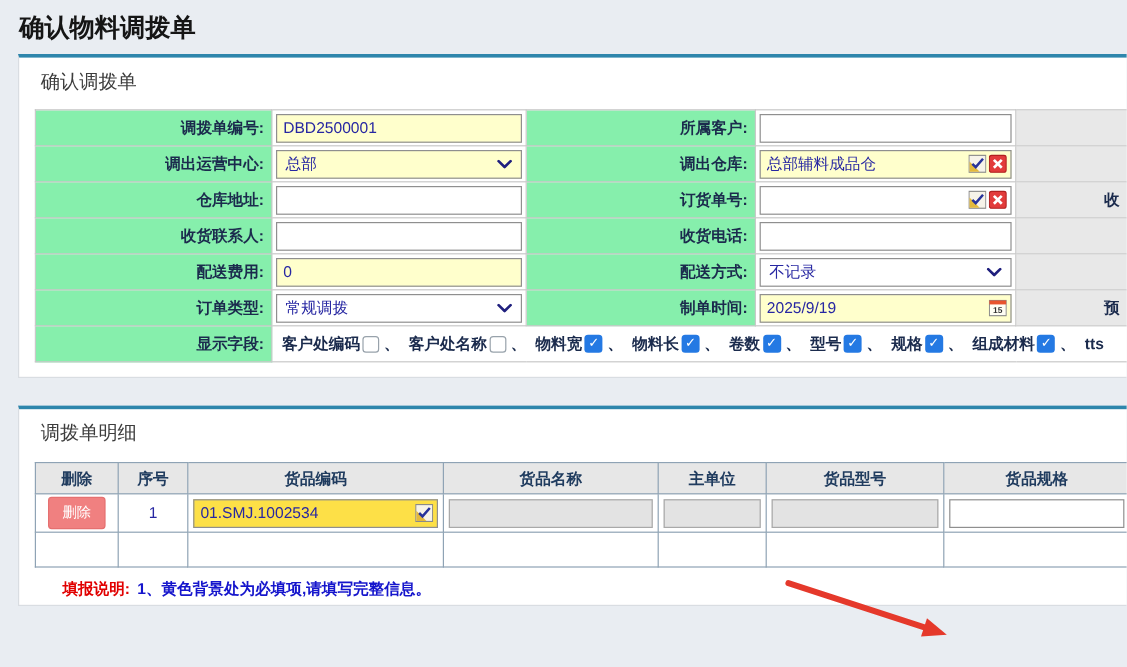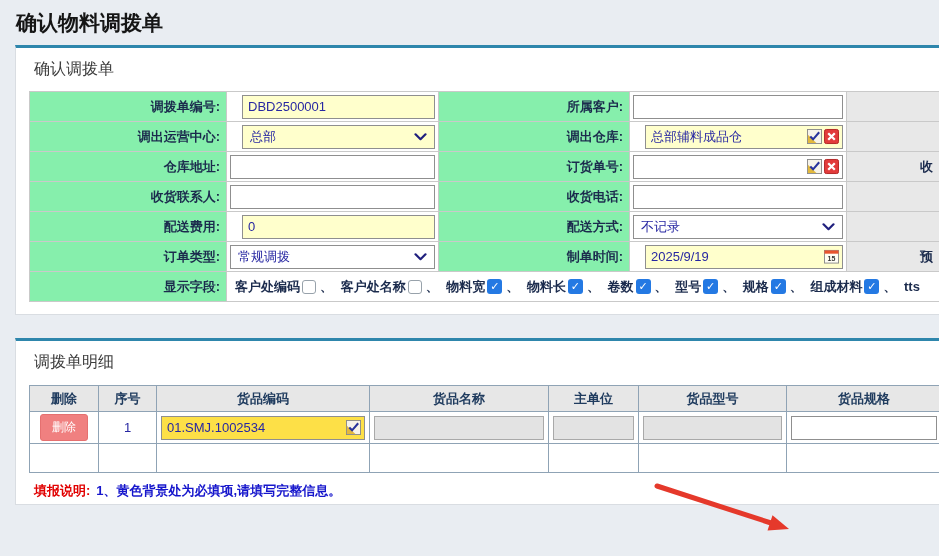--- a/index.html
+++ b/index.html
@@ -20,21 +20,21 @@
   table.form-table { border-collapse:collapse; table-layout:fixed; width:967px; margin:11px 0 0 13px;
                      border:1px solid #a6a6a6; }
   .form-table td { height:30px; border:1px solid #c9c9c9; font-size:13px; vertical-align:middle; }
   .form-table td.lbl { background:#86efac; text-align:right; padding-right:6px; color:#1b2b4d; font-weight:bold; }
   .form-table td.inp { background:#ffffff; padding:2px 3px; }
   .form-table td.edge { background:#e8e8e8; text-align:left; padding-left:73px; color:#1b2b4d; font-weight:bold; overflow:hidden; white-space:nowrap; }
 
   .ibox { height:24px; border:1px solid #8f8f8f; background:#ffffff; display:flex; align-items:center; padding:0 3px; gap:2px; }
   .ibox input { border:none; background:transparent; flex:1; min-width:0; font-family:inherit; font-size:13px;
                 color:#2727a2; outline:none; padding:0 2px; height:20px; }
-  .ibox.yellow { background:#ffffcc;margin-left:12px; }
+  .ibox.yellow { background:#ffffcc; }
   .ibox.select { cursor:pointer; justify-content:space-between; }
   .ibox.select .val { color:#2727a2; padding-left:4px; }
   .icon { display:inline-flex; width:15px; height:17px; flex:0 0 auto; cursor:pointer; }
   .icon svg { width:17px; height:17px; }
   .chev { display:inline-flex; margin-right:4px; }
 
   
   .chk-cell { background:#ffffff; white-space:nowrap; overflow:hidden; padding-left:8px;
               color:#1b2b4d; font-weight:bold; font-size:13px; }
   .chk { display:inline-block; width:15px; height:15px; border-radius:3px; vertical-align:-3px; margin:0 1px 0 2px; position:relative; }
@@ -52,21 +52,21 @@
   .detail-table td { background:#fff; border:1px solid #8fa3b5; height:32px; vertical-align:middle;
                      font-size:13px; color:#2727a2; text-align:center; }
   .detail-table tr.empty td { height:29px; }
   .del-btn { background:#f08080; color:#fff; border:1px solid #e57070; border-radius:3px;
              padding:4px 11px; font-size:12px; font-family:inherit; cursor:pointer; }
   .dis-input { height:24px; background:#e3e3e3; border:1px solid #a9a9a9; margin:0 4px; }
   .ibox.code { background:#fde047; margin:0 4px; }
   .ibox.white { margin:0 4px; }
 
   .note { margin:9px 0 0 18px; font-size:13px; font-weight:bold; }
-  .note .red { color:#e10000; margin-right:6px; }
+  .note .red { color:#e10000; margin-right:6px;margin-left:18px; }
   .note .blue { color:#1515cc; }
 
   .confirm-btn { position:absolute; left:790px; top:517px; width:96px; height:27px;
                  background:#3e86b2; color:#fff; border:1px solid #38789f; border-radius:4px;
                  font-size:14px; font-family:inherit; cursor:pointer; }
   .arrow-svg { position:absolute; left:635px; top:470px; width:170px; height:75px; pointer-events:none; }
 </style>
 </head>
 <body>
 

